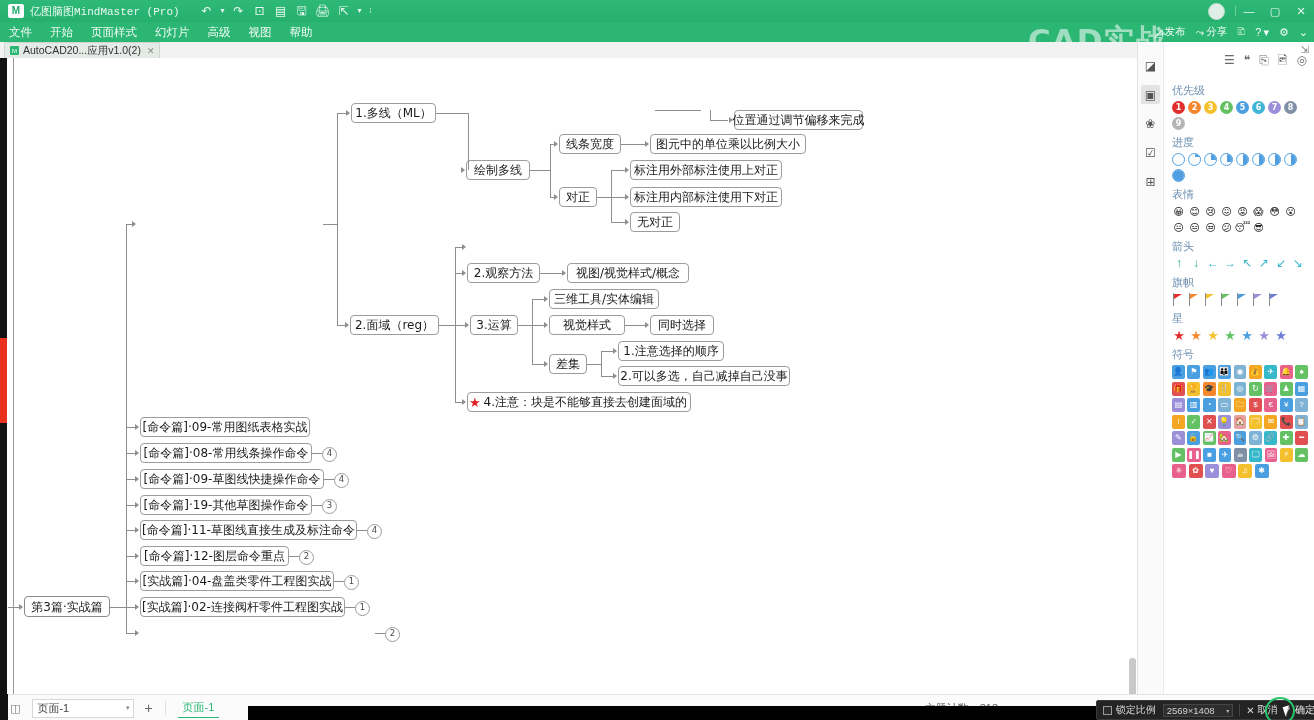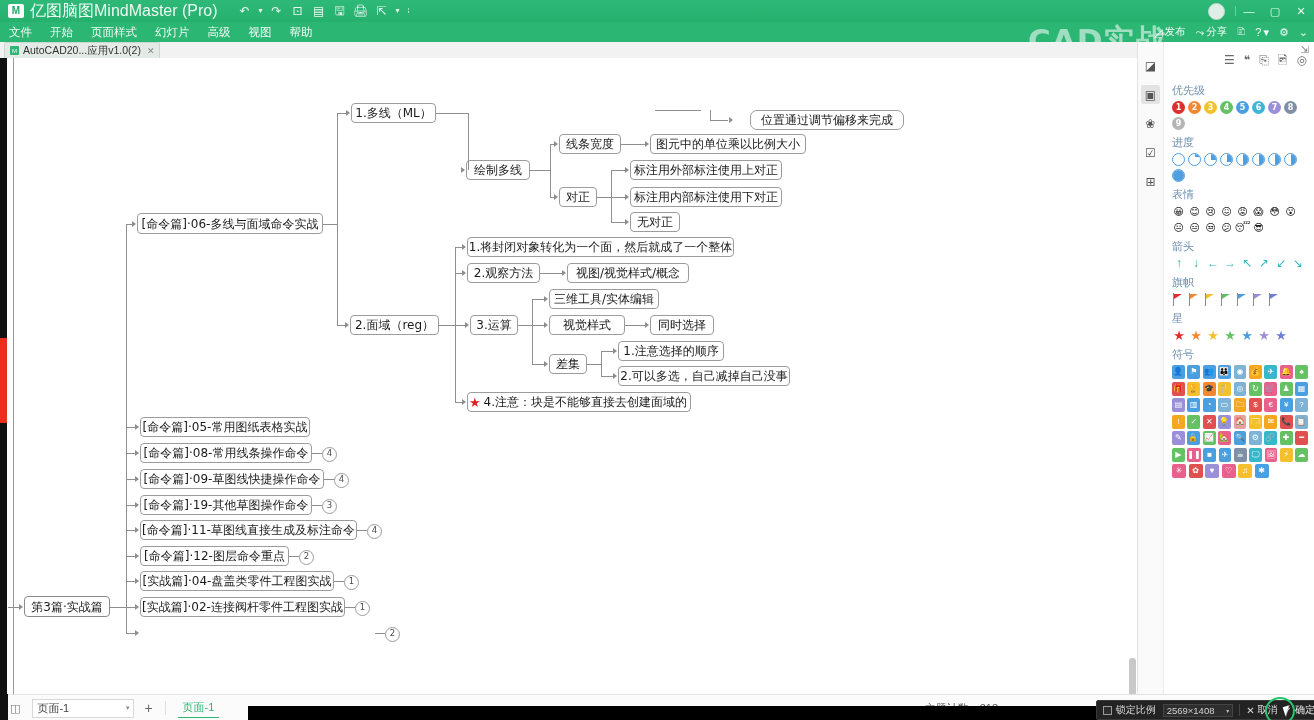--- a/index.html
+++ b/index.html
@@ -17,21 +17,21 @@
     position:absolute;left:0;top:0;width:1314px;height:22px;
     background:#2bb673;background:linear-gradient(#2fb978,#25b06e);
     display:flex;align-items:center;
   }
   .tb-logo{
     width:16px;height:14px;margin-left:8px;margin-right:6px;
     background:#fff;border-radius:2px;
     display:flex;align-items:center;justify-content:center;
     color:#22a96a;font-size:10px;font-weight:bold;line-height:1;
   }
-  .tb-title{color:#eafaf1;font-size:16px;white-space:nowrap;}
+  .tb-title{color:#eafaf1;font-size:11px;white-space:nowrap;font-family:Liberation Mono, monospace;}
   .tb-tools{display:flex;align-items:center;margin-left:18px;gap:3px;}
   .tb-tools .ic{
     width:18px;height:16px;display:flex;align-items:center;justify-content:center;
     color:#e9f9f0;font-size:12px;line-height:1;
   }
   .tb-tools .ic.small{width:8px;font-size:8px;}
   .tb-right{position:absolute;right:0;top:0;height:22px;display:flex;align-items:center;}
   .avatar{
     width:15px;height:15px;border-radius:50%;
     background:#dfeee6;border:1px solid #bcdccb;margin-right:10px;
@@ -330,23 +330,20 @@
       <span class="x">✕</span>
     </div>
   </div>
 
   <div class="canvas">
     <div class="canvas-inner" id="mm">
       <div class="gutter"></div>
       <div class="gutter-black"></div>
       <div class="gutter-red"></div>
       <div class="page-edge"></div>
-    <div class="node" style="left: 137px; top: 155px; width: 186px; height: 21px;">
-          <span>[命令篇]·06-多线与面域命令实战</span>
-        </div>
         <div class="node" style="left: 351px; top: 45px; width: 85px; height: 20px;">
           <span>1.多线（ML）</span>
         </div>
         <div class="node" style="left: 466px; top: 102px; width: 64px; height: 20px;">
           <span>绘制多线</span>
         </div>
         <div class="node" style="left: 559px; top: 76px; width: 62px; height: 20px;">
           <span>线条宽度</span>
         </div>
         <div class="node" style="left: 650px; top: 76px; width: 156px; height: 20px;">
@@ -357,29 +354,26 @@
         </div>
         <div class="node" style="left: 630px; top: 102px; width: 152px; height: 20px;">
           <span>标注用外部标注使用上对正</span>
         </div>
         <div class="node" style="left: 630px; top: 129px; width: 152px; height: 20px;">
           <span>标注用内部标注使用下对正</span>
         </div>
         <div class="node" style="left: 630px; top: 154px; width: 50px; height: 20px;">
           <span>无对正</span>
         </div>
-        <div class="node" style="left: 750px; top: 52px; width: 154px; height: 20px; border-radius: 7px;">
+        <div class="node" style="left: 734px; top: 52px; width: 129px; height: 20px;">
           <span>位置通过调节偏移来完成</span>
         </div>
         <div class="node" style="left: 350px; top: 257px; width: 89px; height: 20px;">
           <span>2.面域（reg）</span>
         </div>
-        <div class="node" style="left: 467px; top: 179px; width: 267px; height: 20px;">
-          <span>1.将封闭对象转化为一个面，然后就成了一个整体</span>
-        </div>
         <div class="node" style="left: 467px; top: 205px; width: 73px; height: 20px;">
           <span>2.观察方法</span>
         </div>
         <div class="node" style="left: 567px; top: 205px; width: 122px; height: 20px;">
           <span>视图/视觉样式/概念</span>
         </div>
         <div class="node" style="left: 470px; top: 257px; width: 48px; height: 20px;">
           <span>3.运算</span>
         </div>
         <div class="node" style="left: 549px; top: 231px; width: 110px; height: 20px;">
@@ -394,21 +388,21 @@
         <div class="node" style="left: 549px; top: 296px; width: 38px; height: 20px;">
           <span>差集</span>
         </div>
         <div class="node" style="left: 618px; top: 283px; width: 106px; height: 20px;">
           <span>1.注意选择的顺序</span>
         </div>
         <div class="node" style="left: 618px; top: 308px; width: 172px; height: 20px;">
           <span>2.可以多选，自己减掉自己没事</span>
         </div>
         <div class="node" style="left: 140px; top: 359px; width: 170px; height: 20px;">
-          <span>[命令篇]·05-常用图纸表格实战</span>
+          <span>[命令篇]·09-常用图纸表格实战</span>
         </div>
         <div class="node" style="left: 140px; top: 385px; width: 172px; height: 20px;">
           <span>[命令篇]·08-常用线条操作命令</span>
         </div>
         <div class="badge" style="left: 322px; top: 388.5px;">4</div>
         <div class="ln h" style="left: 312px; top: 395px; width: 10px;"></div>
         <div class="node" style="left: 140px; top: 411px; width: 184px; height: 20px;">
           <span>[命令篇]·09-草图线快捷操作命令</span>
         </div>
         <div class="badge" style="left: 334px; top: 414.5px;">4</div>

